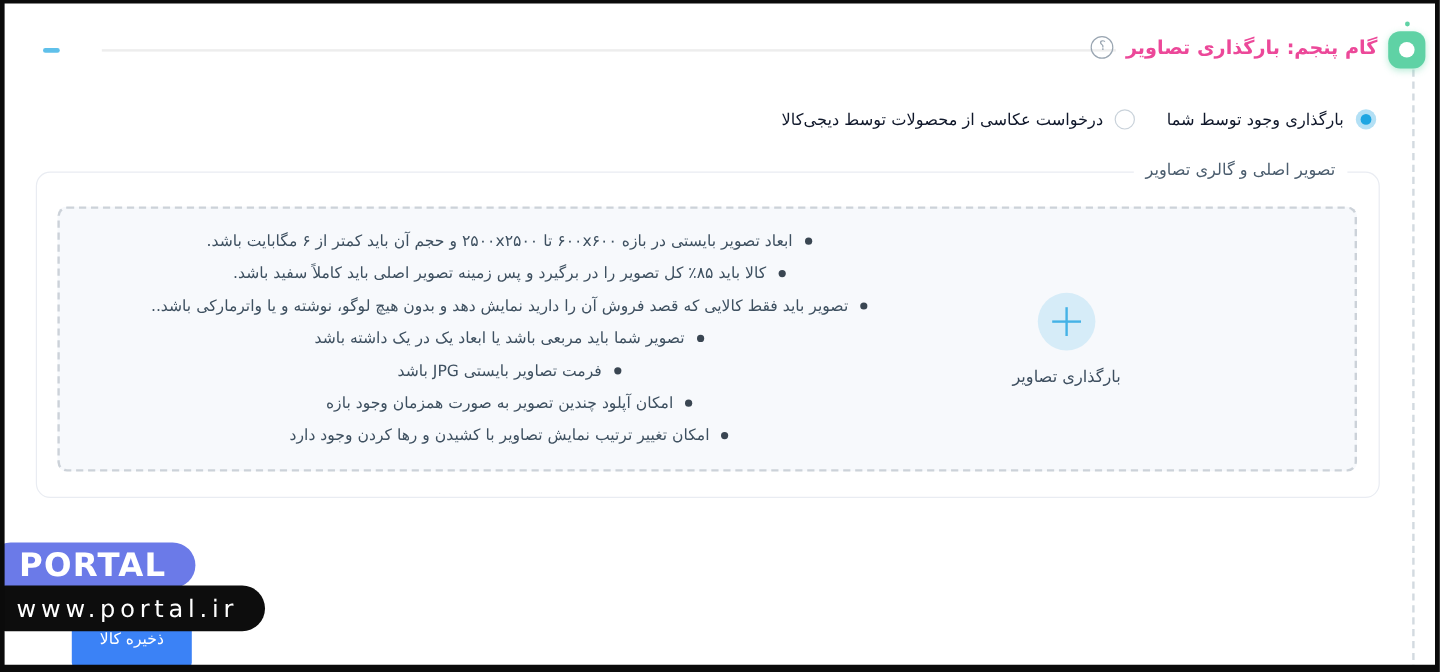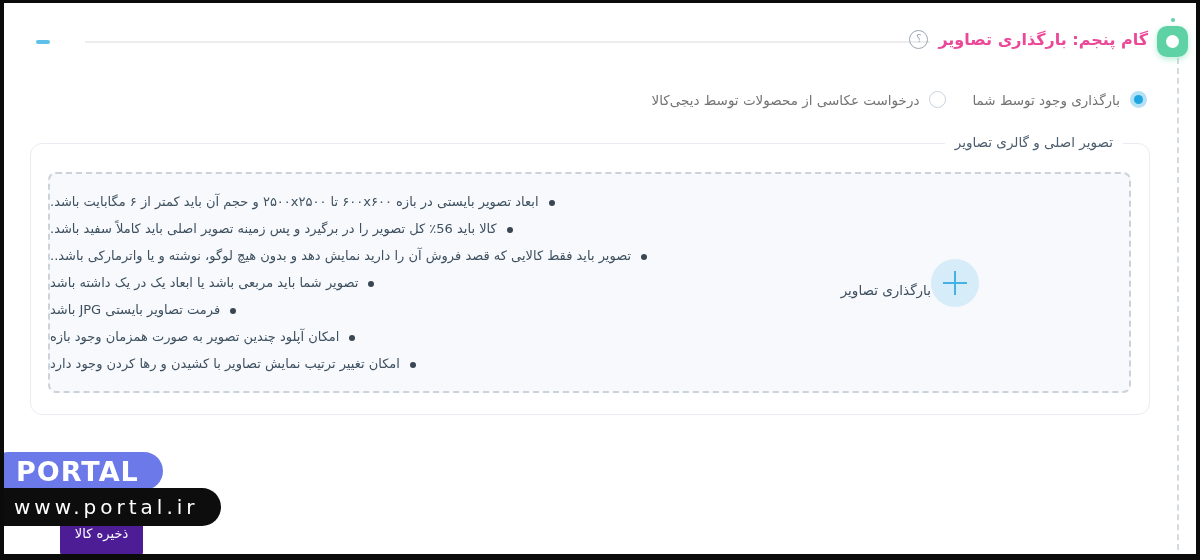--- a/index.html
+++ b/index.html
@@ -28,57 +28,57 @@
   #header-line { position:absolute; left:85px; top:41px; width:845px; height:2px; background:#ededed; }
   #header { position:absolute; right:52px; top:30px; display:flex; align-items:center; gap:10px; direction:rtl; }
   #header .title { font-size:16px; font-weight:bold; color:#ec4899; }
   #help-icon { width:19px; height:19px; border-radius:50%; border:1.5px solid #9aa6b2;
                color:#9aa6b2; font-size:11px; line-height:16px; text-align:center; cursor:pointer; }
 
   
   #radio-row { position:absolute; right:53px; top:91px; display:flex; align-items:center;
                gap:26px; direction:rtl; }
   .radio-option { display:flex; align-items:center; gap:10px; cursor:pointer; }
-  .radio-option .label { font-size:13.5px; color:#737373; }
+  .radio-option .label { font-size:13.5px; color:#0f172a; }
   .radio { width:17px; height:17px; border-radius:50%; position:relative; }
   .radio.selected { background:#b3e0f5; }
   .radio.selected::after { content:""; position:absolute; inset:4px; border-radius:50%; background:#1ea6e2; }
   .radio.unselected { background:#fff; border:1.5px solid #c9d2da; }
 
   
   #gallery-card { position:absolute; left:30px; top:143px; width:1120px; height:272px;
                   background:#fff; border:1px solid #e9ecf2; border-radius:12px; z-index:5; }
   #gallery-legend { position:absolute; top:-10px; right:26px; background:#fff; padding:0 10px;
                     font-size:13.5px; color:#4b5d6e; }
   #dropzone { position:absolute; left:17px; right:18px; top:28px; bottom:21px;
               background:#f7f9fc; border:2px dashed #ccd2d9; border-radius:8px;
               display:flex; direction:rtl; align-items:center; cursor:pointer; }
-  #upload-col { flex:0 0 330px; padding-right:150px; display:flex; flex-direction:row;
+  #upload-col { flex:0 0 330px; padding-right:150px; display:flex; flex-direction:column;
                 align-items:center; }
   #plus-circle { width:48px; height:48px; border-radius:50%; background:#d6ecf8; position:relative; }
   #plus-circle .plus::before, #plus-circle .plus::after { content:""; position:absolute; background:#45b2e6; }
   #plus-circle .plus::before { left:12px; top:23px; width:24px; height:2px; }
   #plus-circle .plus::after  { left:23px; top:12px; width:2px; height:24px; }
   #upload-label { margin-top:14px; font-size:13.5px; color:#3d4e5f; }
 
-  #guidelines { flex:1; list-style:none; direction:rtl; text-align:left;
+  #guidelines { flex:1; list-style:none; direction:rtl; text-align:center;
                 font-size:13px; color:#3e5060; line-height:27px; }
   #guidelines li .dot { display:inline-block; width:6px; height:6px; border-radius:50%;
                         background:#3a4652; margin-left:10px; vertical-align:middle; }
 
   
   #brand-pill { position:absolute; left:-10px; top:452px; height:38px; border-radius:19px;
                 background:#6b7ae8; color:#fff; display:flex; align-items:center;
                 padding:0 24px 0 26px; font-weight:bold; font-size:27px; letter-spacing:1px;
                 direction:ltr; z-index:40; }
   #url-pill { position:absolute; left:-14px; top:488px; height:38px; border-radius:19px;
               background:#0d0d0d; color:#fff; display:flex; align-items:center;
               padding:0 22px 0 28px; font-size:20px; letter-spacing:4px; direction:ltr; z-index:41; }
-  #save-button { position:absolute; left:60px; top:517px; width:83px; height:43px;
-                 background:#4c1d95; border:none; border-radius:8px; color:#fff;
+  #save-button { position:absolute; left:60px; top:517px; width:100px; height:43px;
+                 background:#3b82f6; border:none; border-radius:8px; color:#fff;
                  font-size:13px; font-family:inherit; cursor:pointer; z-index:30;
                  display:flex; align-items:flex-start; justify-content:center; padding-top:9px; }
 </style>
 </head>
 <body>
 
 <div id="stage">
 
   <div id="stepper-rail"></div>
   <div id="step-dot-top"></div>
@@ -108,21 +108,21 @@
     <div id="dropzone">
       <div id="upload-col">
         <div id="plus-circle">
           <span class="plus"></span>
         </div>
         <div id="upload-label">بارگذاری تصاویر</div>
       </div>
 
       <ul id="guidelines">
         <li><span class="dot"></span><span>ابعاد تصویر بایستی در بازه ۶۰۰x۶۰۰ تا ۲۵۰۰x۲۵۰۰ و حجم آن باید کمتر از ۶ مگابایت باشد.</span></li>
-        <li><span class="dot"></span><span>کالا باید 56٪ کل تصویر را در برگیرد و پس زمینه تصویر اصلی باید کاملاً سفید باشد.</span></li>
+        <li><span class="dot"></span><span>کالا باید ۸۵٪ کل تصویر را در برگیرد و پس زمینه تصویر اصلی باید کاملاً سفید باشد.</span></li>
         <li><span class="dot"></span><span>تصویر باید فقط کالایی که قصد فروش آن را دارید نمایش دهد و بدون هیچ لوگو، نوشته و یا واترمارکی باشد..</span></li>
         <li><span class="dot"></span><span>تصویر شما باید مربعی باشد یا ابعاد یک در یک داشته باشد</span></li>
         <li><span class="dot"></span><span>فرمت تصاویر بایستی JPG باشد</span></li>
         <li><span class="dot"></span><span>امکان آپلود چندین تصویر به صورت همزمان وجود بازه</span></li>
         <li><span class="dot"></span><span>امکان تغییر ترتیب نمایش تصاویر با کشیدن و رها کردن وجود دارد</span></li>
       </ul>
     </div>
   </div>
 
   <div id="brand-pill">PORTAL</div>

